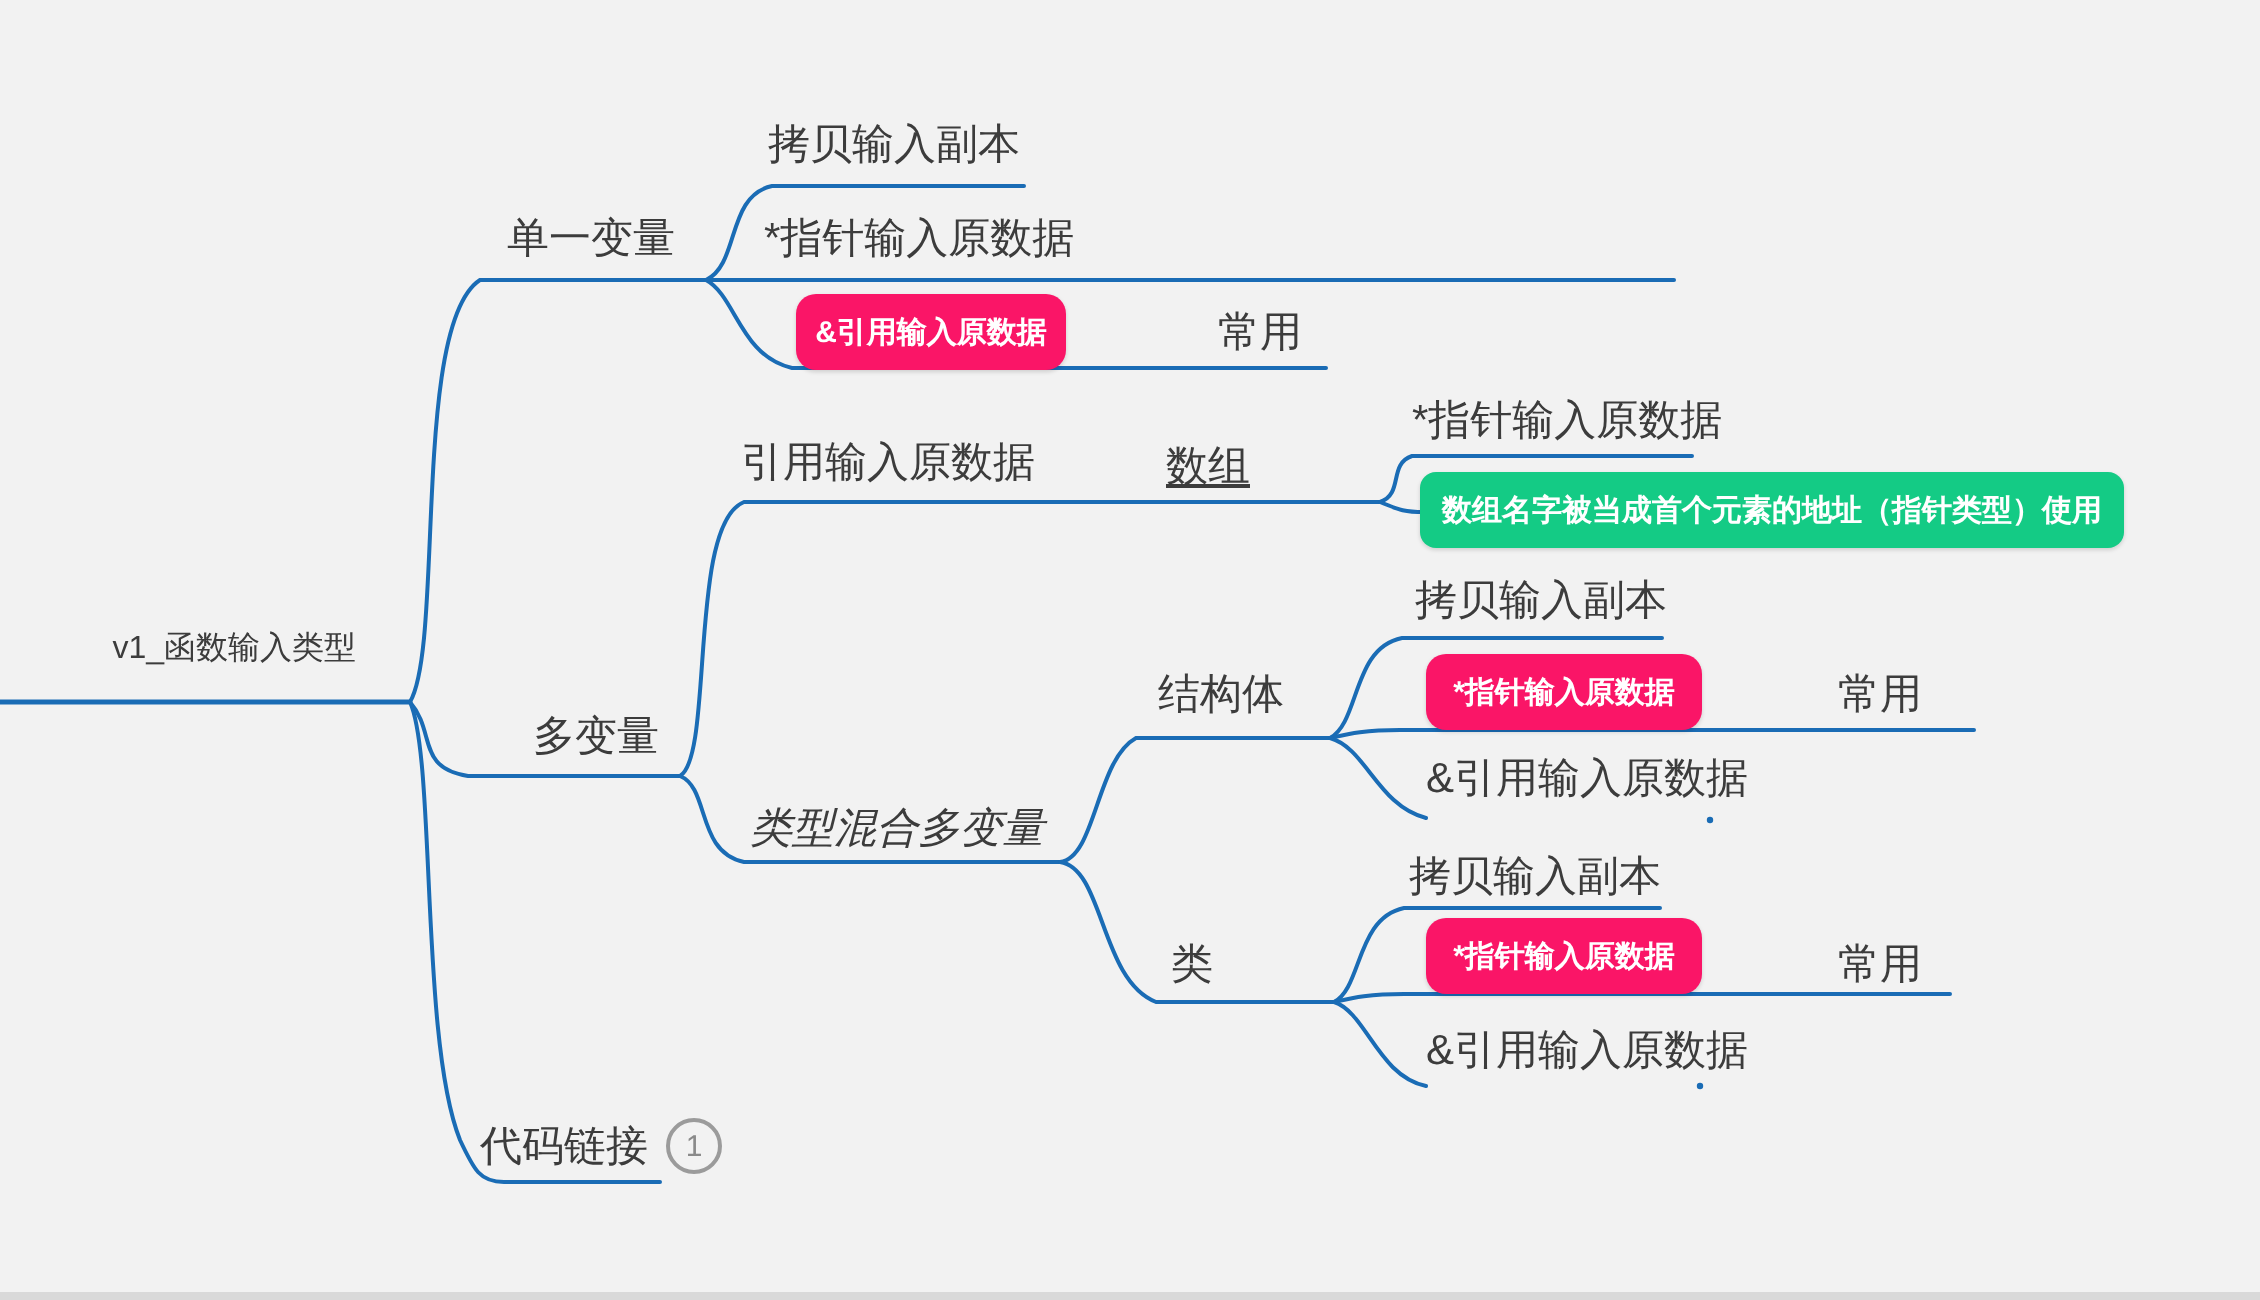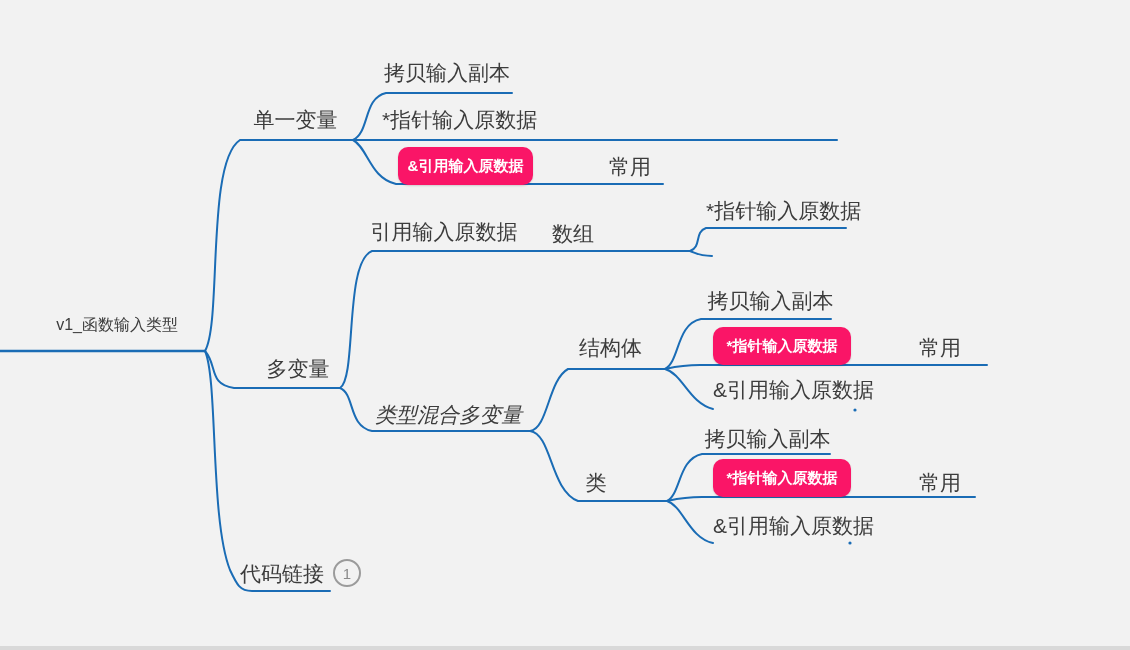--- a/index.html
+++ b/index.html
@@ -110,22 +110,23 @@
   <div class="label root-label" style="left:38px;top:316px;width:140px;">v1_函数输入类型</div>
 
   <div class="label" style="left:238px;top:111px;width:115px;">单一变量</div>
   <div class="label" style="left:382px;top:64px;width:130px;">拷贝输入副本</div>
   <div class="label" style="left:382px;top:111px;width:153px;">*指针输入原数据</div>
   <div class="chip pink" style="left:398px;top:147px;width:135px;height:38px;">&amp;引用输入原数据</div>
   <div class="label" style="left:580px;top:158px;width:100px;">常用</div>
 
   <div class="label" style="left:244px;top:360px;width:108px;">多变量</div>
   <div class="label" style="left:368px;top:223px;width:152px;">引用输入原数据</div>
-  <div class="label" style="left:513px;top:225px;width:120px;">数组</div>
+  <div class="label" style="left:544px;top:225px;width:120px;text-decoration:underline;">数组</div>
   <div class="label" style="left:706px;top:202px;width:146px;">*指针输入原数据</div>
+  <div class="chip green" style="left:710px;top:236px;width:352px;height:38px;">数组名字被当成首个元素的地址（指针类型）使用</div>
 
   <div class="label" style="left:375px;top:406px;width:137px;font-style:italic;">类型混合多变量</div>
 
   <div class="label" style="left:563px;top:339px;width:95px;">结构体</div>
   <div class="label" style="left:705px;top:292px;width:131px;">拷贝输入副本</div>
   <div class="chip pink" style="left:713px;top:327px;width:138px;height:38px;">*指针输入原数据</div>
   <div class="label" style="left:890px;top:339px;width:100px;">常用</div>
   <div class="label" style="left:713px;top:381px;width:142px;">&amp;引用输入原数据</div>
 
   <div class="label" style="left:563px;top:474px;width:66px;">类</div>

